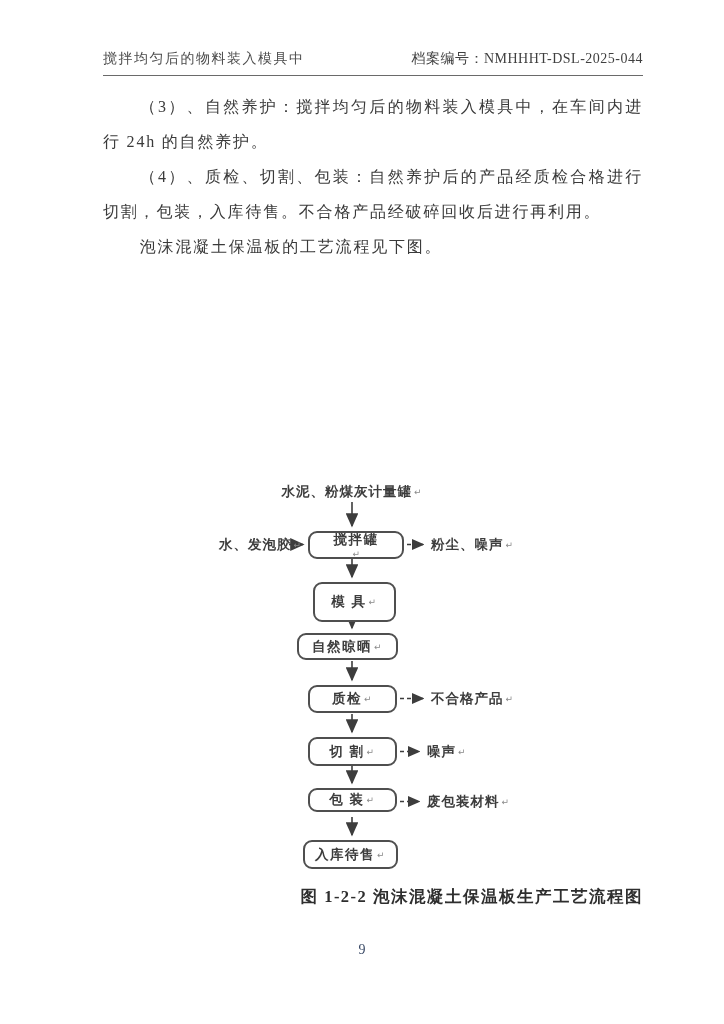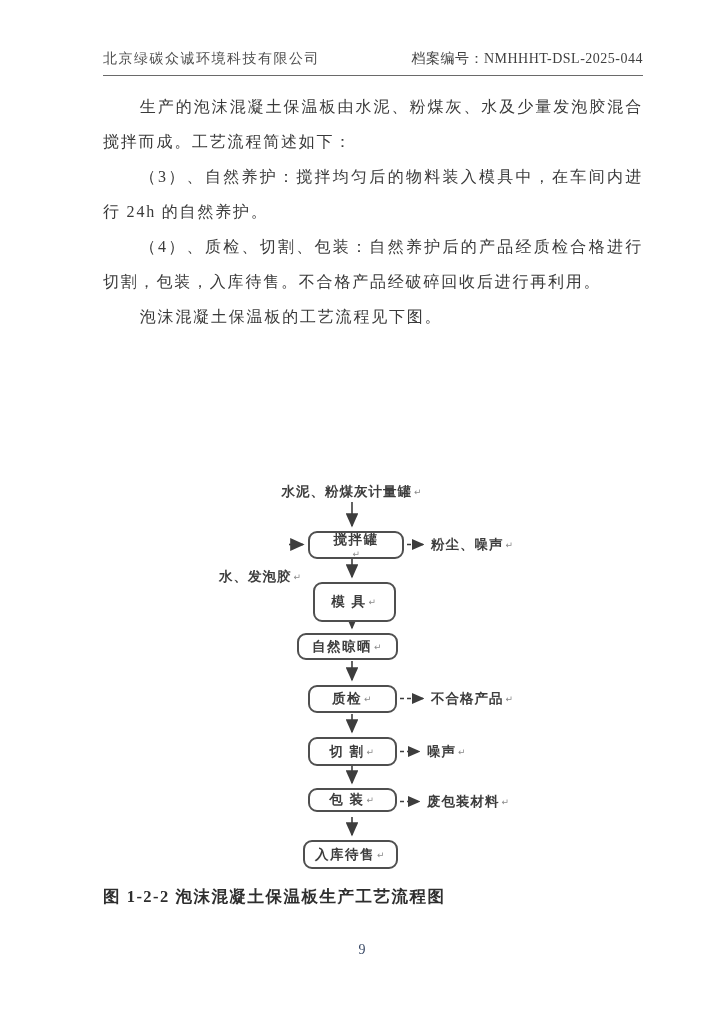--- a/index.html
+++ b/index.html
@@ -50,42 +50,41 @@
     display: flex; align-items: center; justify-content: center;
     white-space: nowrap; letter-spacing: 1.5px;
   }
   .rmark {
     font-size: 9px; color: #8a8a8a; font-weight: normal;
     margin-left: 2px; vertical-align: 1px;
   }
   
   .caption {
     position: absolute; left: 103px; top: 886px; width: 540px;
-    text-align: left; font-weight: bold; font-size: 16.5px;
+    text-align: right; font-weight: bold; font-size: 16.5px;
     color: #2e2e2e; letter-spacing: 1.5px;
   }
   .page-number {
     position: absolute; left: 0; top: 942px; width: 724px;
     text-align: center; font-size: 14px; color: #3a4a66;
   }
 </style>
 </head>
 <body>
 
 <div class="page">
 
   <div class="header">
-    <span>北京绿碳众诚环境科技有限公司</span>
+    <span>搅拌均匀后的物料装入模具中</span>
     <span class="file-no">
       <span>档案编号：</span><span>NMHHHT-DSL-2025-044</span>
     </span>
   </div>
 
   <div class="body-text">
-    <p>生产的泡沫混凝土保温板由水泥、粉煤灰、水及少量发泡胶混合搅拌而成。工艺流程简述如下：</p>
     <p>（3）、自然养护：搅拌均匀后的物料装入模具中，在车间内进行 24h 的自然养护。</p>
     <p>（4）、质检、切割、包装：自然养护后的产品经质检合格进行切割，包装，入库待售。不合格产品经破碎回收后进行再利用。</p>
     <p>泡沫混凝土保温板的工艺流程见下图。</p>
   </div>
 
   <div class="flowchart">
 
     <svg class="fc-svg" viewBox="0 0 538 398" xmlns="http://www.w3.org/2000/svg">
       <defs>
         <marker id="ah" markerWidth="9" markerHeight="8" refX="8" refY="4" orient="auto">
@@ -106,21 +105,21 @@
       <line x1="297" y1="64.5" x2="320" y2="64.5" stroke="#3d3d3d" stroke-width="1.4" stroke-dasharray="4,3" marker-end="url(#ah)"></line>
       <line x1="297" y1="218.5" x2="320" y2="218.5" stroke="#3d3d3d" stroke-width="1.4" stroke-dasharray="4,3" marker-end="url(#ah)"></line>
       <line x1="297" y1="271.5" x2="316" y2="271.5" stroke="#3d3d3d" stroke-width="1.4" stroke-dasharray="4,3" marker-end="url(#ah)"></line>
       <line x1="297" y1="321.5" x2="316" y2="321.5" stroke="#3d3d3d" stroke-width="1.4" stroke-dasharray="4,3" marker-end="url(#ah)"></line>
     </svg>
 
     <div class="fc-label centered" style="left:249px; top:3px;">
       <span>水泥、粉煤灰计量罐</span><span class="rmark">↵</span>
     </div>
 
-    <div class="fc-label" style="left:116px; top:56px;margin-top:32px;">
+    <div class="fc-label" style="left:116px; top:56px;">
       <span>水、发泡胶</span><span class="rmark">↵</span>
     </div>
 
     <div class="fc-box" style="left:205px; top:51px;  width:96px;  height:28px;flex-direction:column;">
       <span>搅拌罐</span>
         <span class="rmark">↵</span>
     </div>
     <div class="fc-box" style="left:210px; top:102px; width:83px;  height:40px;">
       <span>模 具</span>
         <span class="rmark">↵</span>

